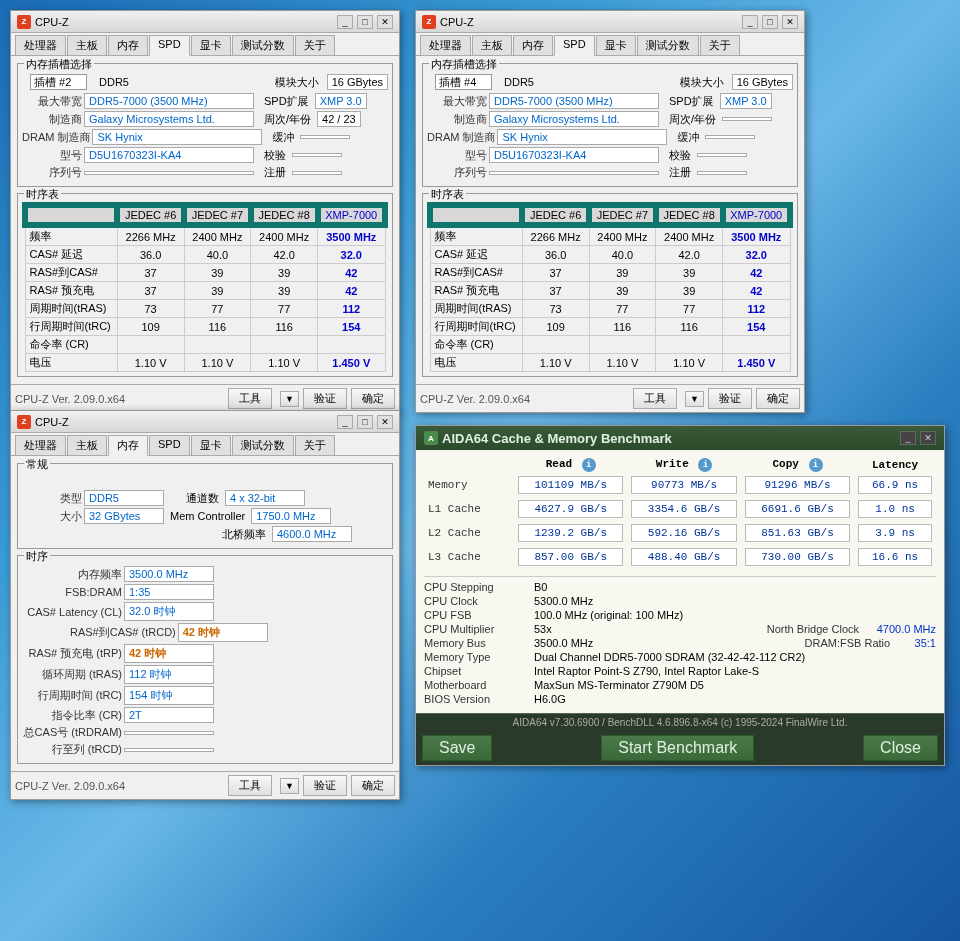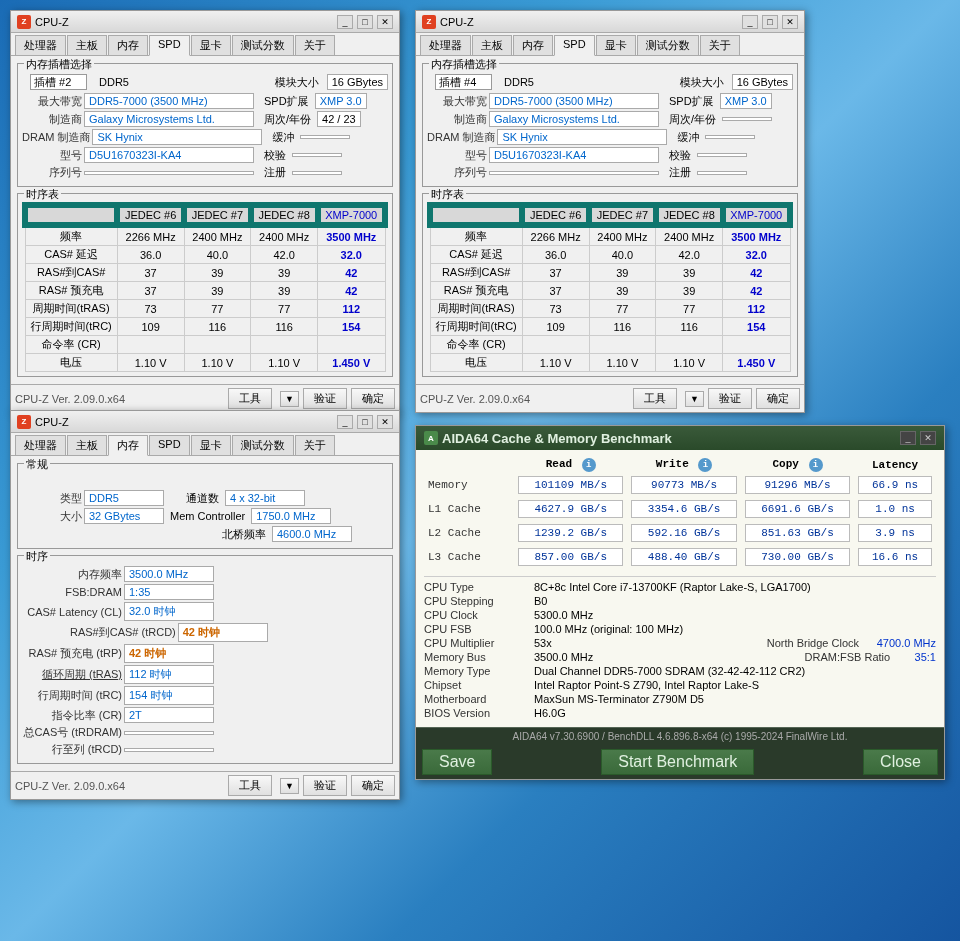--- a/index.html
+++ b/index.html
@@ -131,21 +131,21 @@
       padding: 1px 4px;
       text-align: center;
       font-weight: normal;
     }
     .timing-table td {
       border: 1px solid #ccc;
       padding: 1px 4px;
       text-align: center;
     }
     .timing-table td.label {
-      text-align: center;
+      text-align: left;
       background: #f0f0f0;
     }
 
     
     .window-bottom {
       display: flex;
       align-items: center;
       padding: 3px 4px;
       border-top: 1px solid #aaa;
       background: #f0f0f0;
@@ -658,21 +658,21 @@
       </div>
       <div class="form-row">
         <span class="form-label" style="min-width:100px;padding-left:48px;">RAS#到CAS# (tRCD)</span>
         <span class="inline-box" style="width:90px;color:#cc6600;font-weight:bold;">42 时钟</span>
       </div>
       <div class="form-row">
         <span class="form-label" style="min-width:100px;">RAS# 预充电 (tRP)</span>
         <span class="inline-box" style="width:90px;color:#cc6600;font-weight:bold;">42 时钟</span>
       </div>
       <div class="form-row">
-        <span class="form-label" style="min-width:100px;text-decoration:underline;">循环周期 (tRAS)</span>
+        <span class="form-label" style="min-width:100px;">循环周期 (tRAS)</span>
         <span class="inline-box blue" style="width:90px;">112 时钟</span>
       </div>
       <div class="form-row">
         <span class="form-label" style="min-width:100px;">行周期时间 (tRC)</span>
         <span class="inline-box blue" style="width:90px;">154 时钟</span>
       </div>
       <div class="form-row">
         <span class="form-label" style="min-width:100px;">指令比率 (CR)</span>
         <span class="inline-box blue" style="width:90px;">2T</span>
       </div>
@@ -791,24 +791,20 @@
               <span class="aida-val-box">16.6 ns</span>
             </td>
           </tr>
           <tr style="height: 2px;"></tr>
         </tbody>
     </table>
 
     <div style="border-top:1px solid #ccc;margin:4px 0;"></div>
 
     <div id="aida-info-rows">
-    <div class="aida-info-row">
-          <span class="aida-info-label">CPU Type</span>
-          <span class="aida-info-value">8C+8c Intel Core i7-13700KF  (Raptor Lake-S, LGA1700)</span>
-        </div>
         <div class="aida-info-row">
           <span class="aida-info-label">CPU Stepping</span>
           <span class="aida-info-value">B0</span>
         </div>
         <div class="aida-info-row">
           <span class="aida-info-label">CPU Clock</span>
           <span class="aida-info-value">5300.0 MHz</span>
         </div>
         <div class="aida-info-row">
           <span class="aida-info-label">CPU FSB</span>

